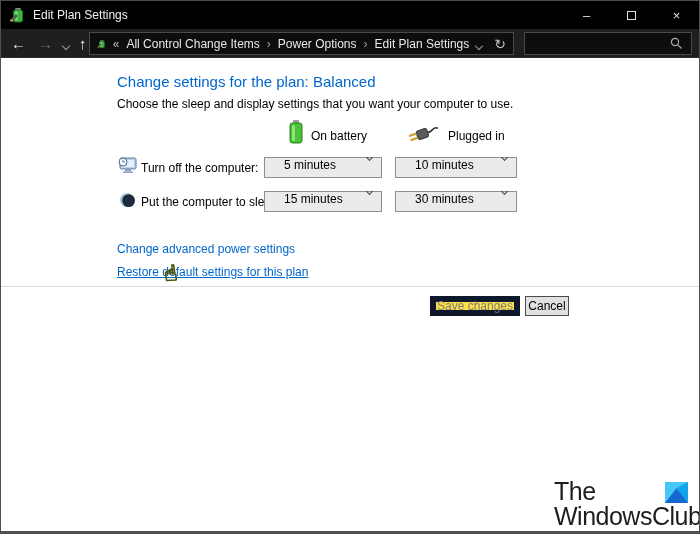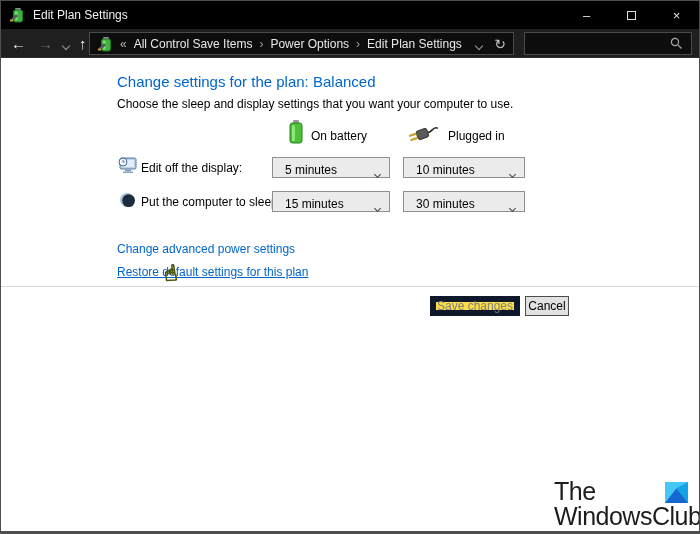--- a/index.html
+++ b/index.html
@@ -38,21 +38,21 @@
   .search-box input{flex:1;background:transparent;border:none;outline:none;color:#dddddd;
                     font-size:12px;font-family:inherit;min-width:0;}
 
   
   .content{position:absolute;left:0;top:57px;right:0;bottom:0;background:#ffffff;}
   .heading{left:116px;top:72px;font-size:15px;color:#0066cc;}
   .subtitle{left:116px;top:96px;font-size:12px;color:#000000;}
   .colhead{font-size:12px;color:#000000;}
   .rowlabel{font-size:12px;color:#000000;}
   .combo{height:21px;background:#ebebeb;border:1px solid #8f8f8f;display:flex;
-         align-items:flex-end;padding:0 12px;font-size:12px;color:#000000;cursor:default;margin-left:8px;}
+         align-items:flex-start;padding:0 19px;font-size:12px;color:#000000;cursor:default;}
   .combo .chev-down{position:absolute;right:9px;border-color:#444444;width:5px;height:5px;}
   .link{font-size:12px;color:#0066cc;cursor:pointer;}
   .link.underline{text-decoration:underline;}
   .divider{left:0;right:0;top:285px;height:1px;background:#d9d9d9;}
   .btn{height:20px;font-size:12px;display:flex;align-items:center;justify-content:center;
        cursor:default;}
   .btn-disabled{background:#fde047;border:6px solid #0f172a;color:#7e7e7e;}
   .btn-normal{background:#e1e1e1;border:1px solid #4c4c4c;color:#000000;}
 
   
@@ -102,21 +102,21 @@
 
     <div class="darkbox breadcrumb-box">
       <svg width="16" height="16" viewBox="0 0 16 16">
         <rect x="6" y="1" width="6" height="2" rx="1" fill="#8a8a8a"></rect>
         <rect x="4.5" y="3" width="9" height="12" rx="2" fill="#3db53d" stroke="#1f7a1f"></rect>
         <rect x="6" y="4.5" width="2.5" height="9" rx="1" fill="#7fe07f"></rect>
         <path d="M2 12 L7 7 L9 9 L4 14 Z" fill="#5a5a5a"></path>
         <rect x="1" y="12.5" width="3" height="2" fill="#caa23a"></rect>
       </svg>
       <span class="root-glyph">«</span>
-      <span class="crumb">All Control Save Items</span>
+      <span class="crumb">All Control Change Items</span>
       <span class="crumb-sep">›</span>
       <span class="crumb">Power Options</span>
       <span class="crumb-sep">›</span>
       <span class="crumb">Edit Plan Settings</span>
       <span class="bc-right">
         <span><span class="chev-down"></span></span>
         <span class="refresh"><span>↻</span></span>
       </span>
     </div>
 
@@ -153,21 +153,21 @@
 
     <svg class="abs" style="left:117px;top:99px" width="19" height="17" viewBox="0 0 19 17">
       <rect x="2" y="1" width="16" height="11" rx="1.5" fill="#b9d2e8" stroke="#5a7a9a"></rect>
       <rect x="4" y="3" width="12" height="7" fill="#e3f0fb"></rect>
       <rect x="7" y="12" width="6" height="2.5" fill="#8aa6c0"></rect>
       <rect x="5" y="14.5" width="10" height="1.5" fill="#8aa6c0"></rect>
       <circle cx="5" cy="5" r="4" fill="#f2f8fd" stroke="#4a6a8a"></circle>
       <line x1="5" y1="5" x2="5" y2="2.8" stroke="#4a6a8a" stroke-width="0.9"></line>
       <line x1="5" y1="5" x2="6.8" y2="5" stroke="#4a6a8a" stroke-width="0.9"></line>
     </svg>
-    <div class="abs rowlabel" style="left:140px;top:103px">Edit off the display:</div>
+    <div class="abs rowlabel" style="left:140px;top:103px">Turn off the computer:</div>
     <div class="abs combo" style="left:263px;top:99px;width:118px">
       <span>5 minutes</span>
       <span class="chev-down"></span>
     </div>
     <div class="abs combo" style="left:394px;top:99px;width:122px">
       <span>10 minutes</span>
       <span class="chev-down"></span>
     </div>
 
     <svg class="abs" style="left:118px;top:134px" width="16" height="16" viewBox="0 0 16 16">

